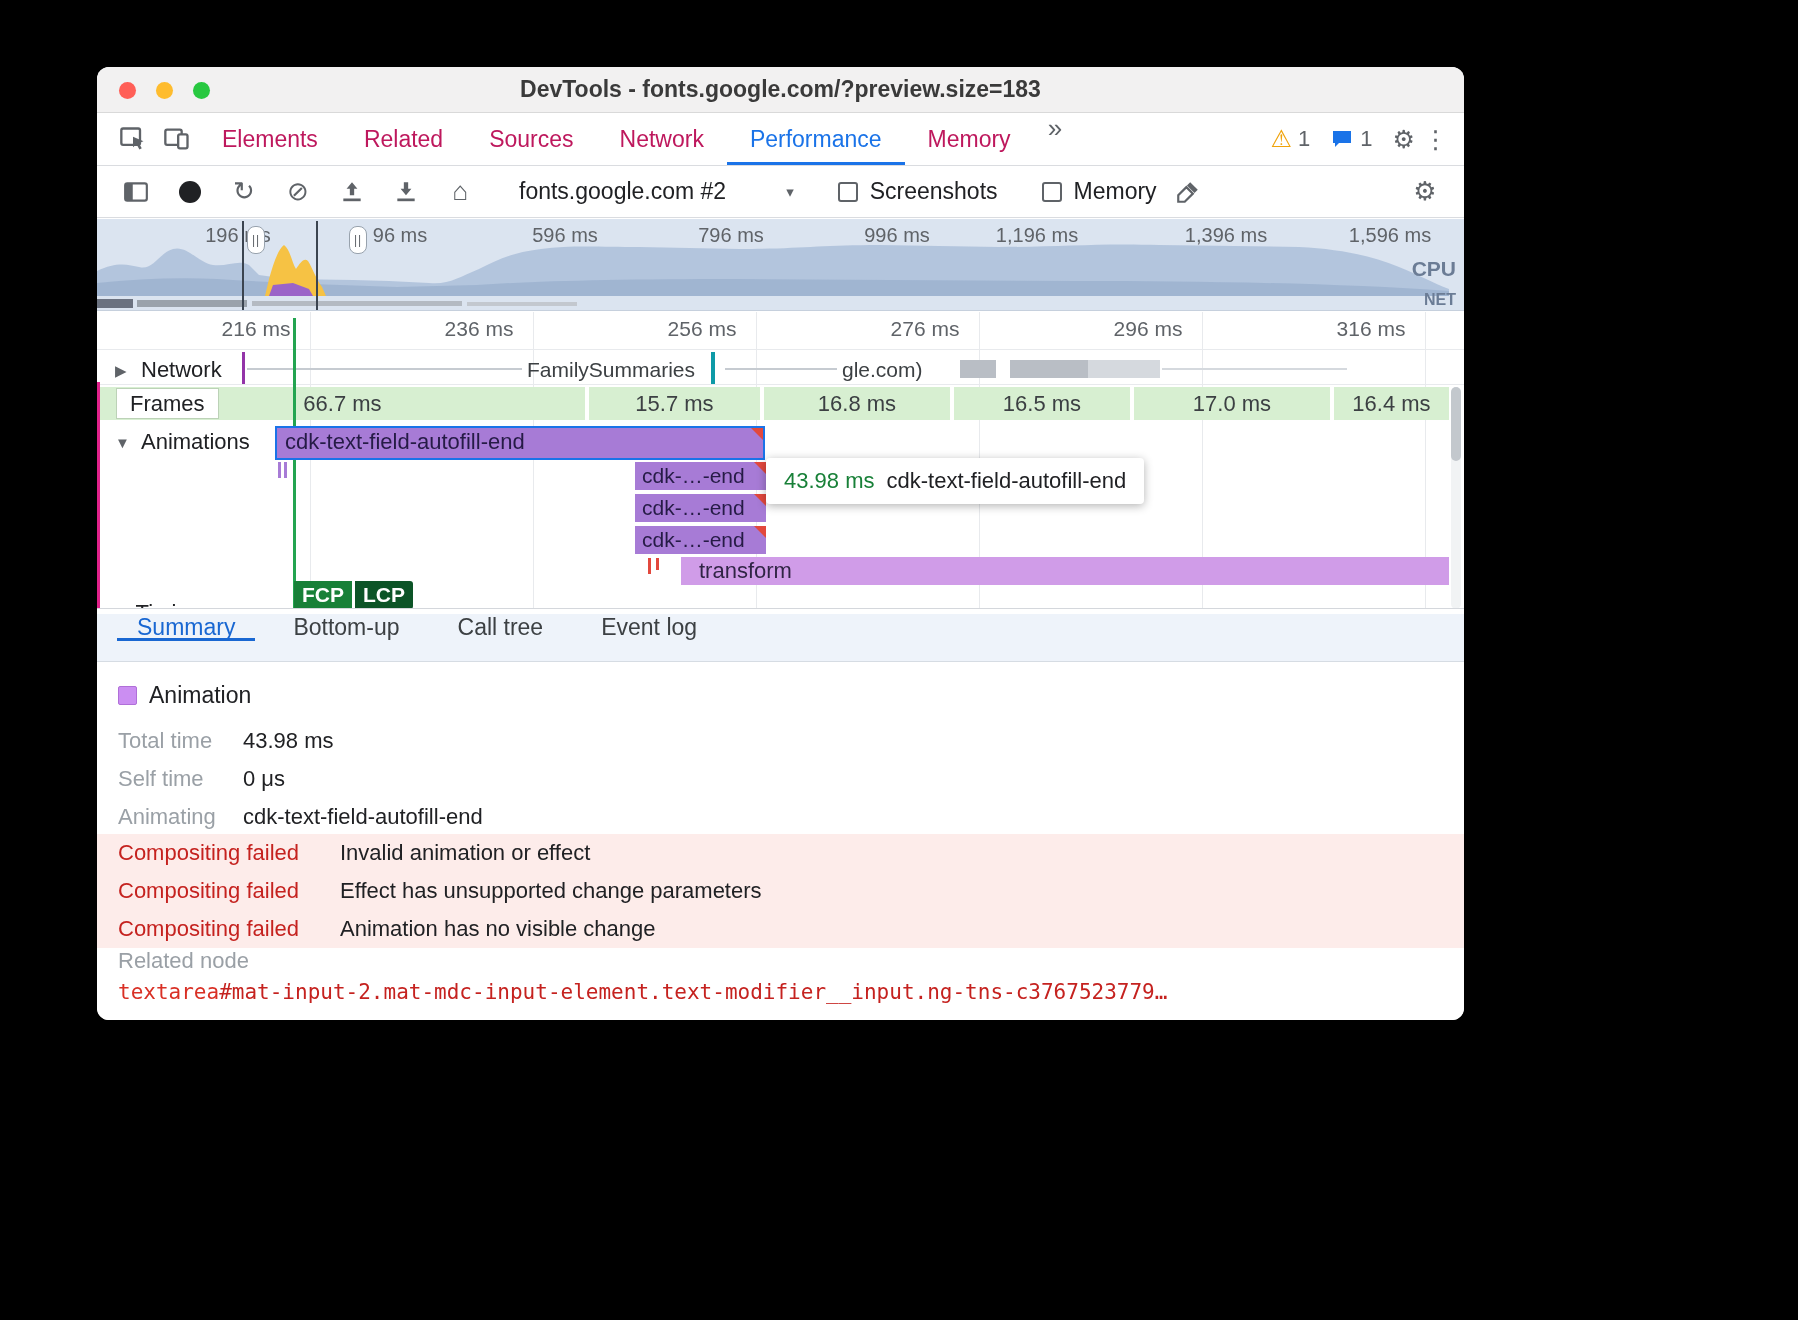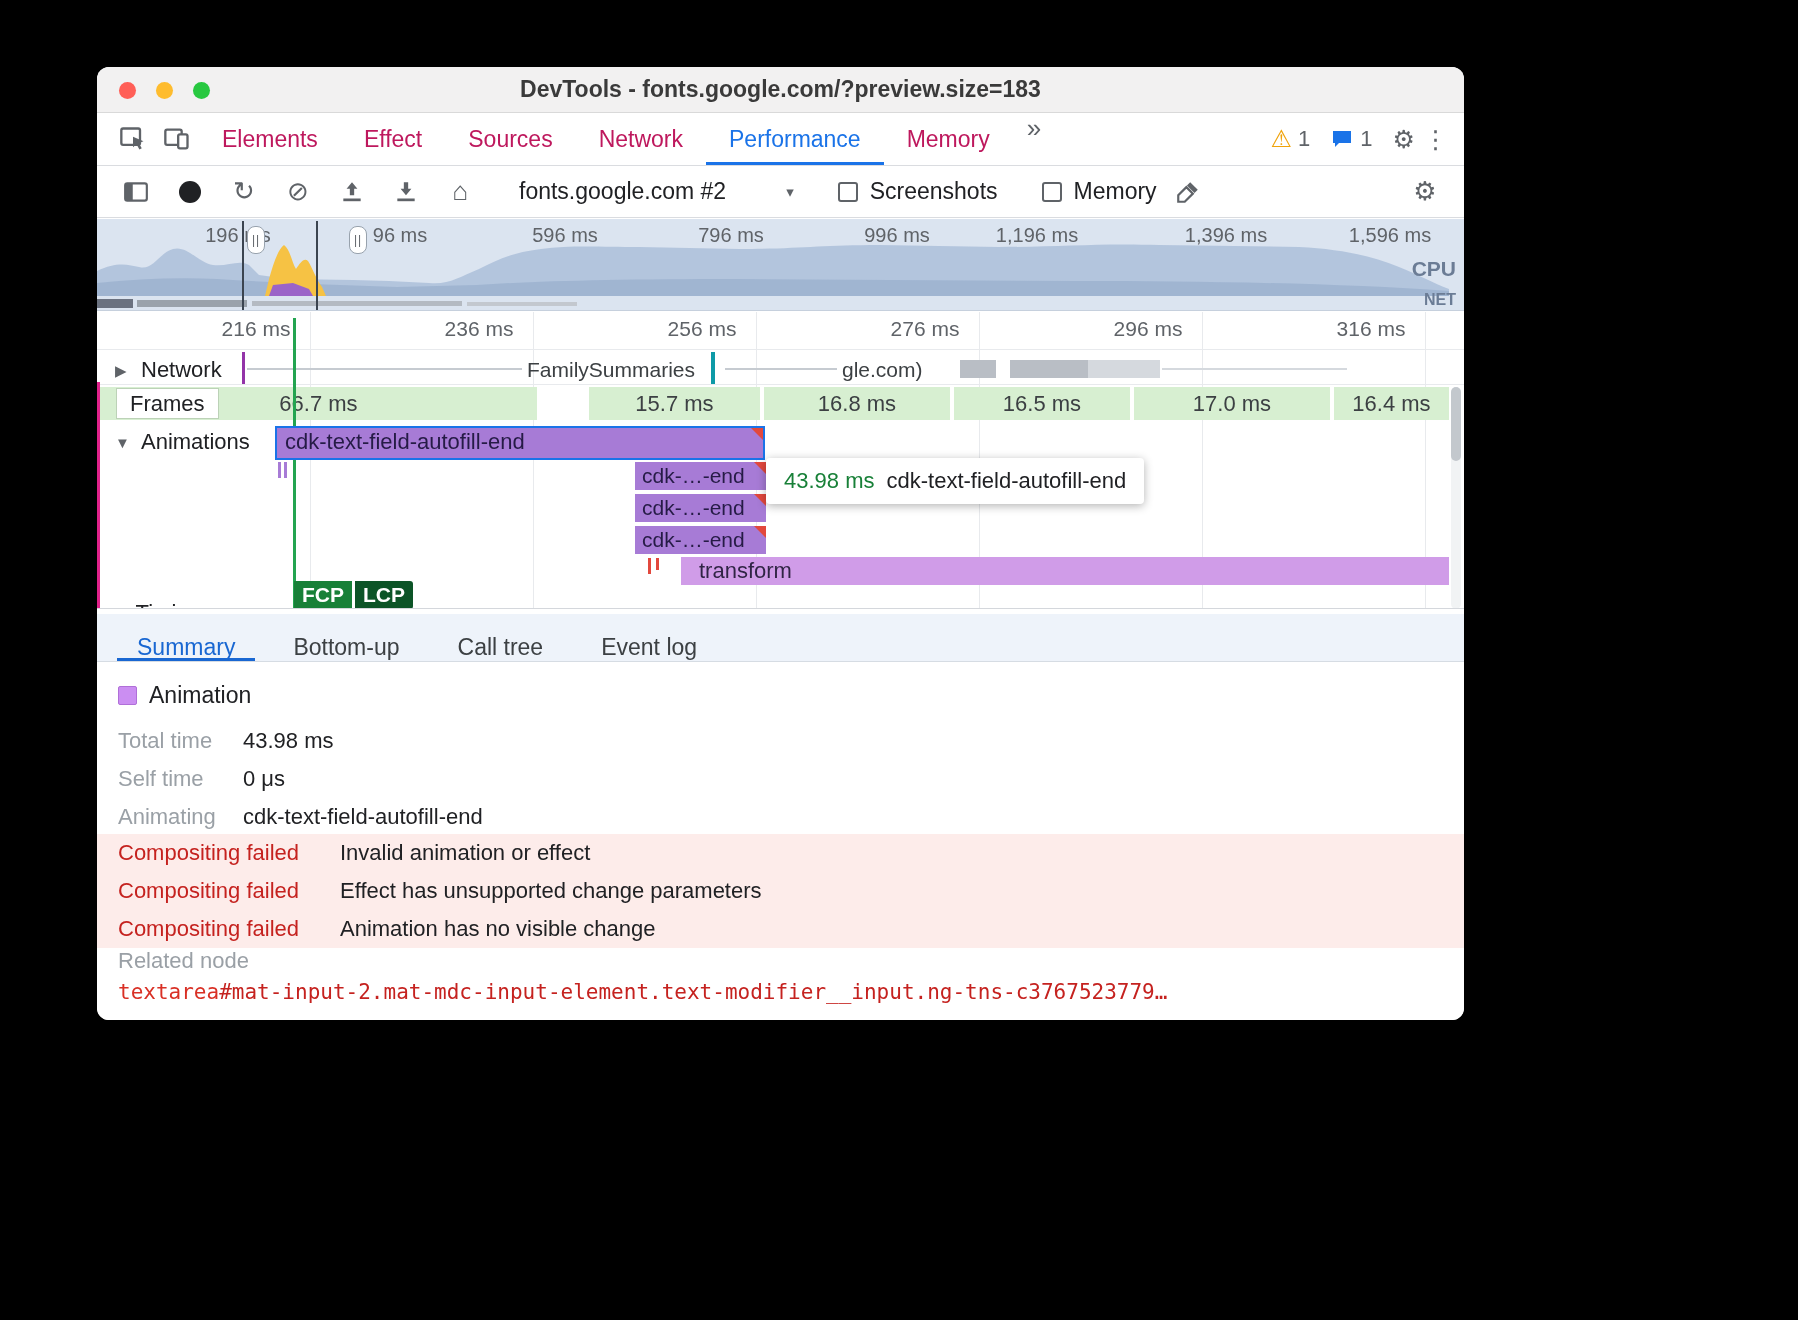--- a/index.html
+++ b/index.html
@@ -68,21 +68,21 @@
   .perf-badge { position:absolute; top:269px; width:58px; height:28px; line-height:28px; text-align:center; color:#fff; font-size:21px; font-weight:700; z-index:2; }
   .badge-fcp { left:197px; background:#188038; }
   .badge-lcp { left:258px; background:#0c5427; border-radius:0 3px 3px 0; }
   .timings-sliver { position:absolute; left:0; top:288px; width:400px; height:9px; overflow:hidden; }
   .timings-sliver .inner { font-size:22px; color:#202124; line-height:26px; padding-left:18px; }
   .magenta-strip { position:absolute; left:0; top:70px; width:3px; height:227px; background:#e0218a; }
   .vscroll { position:absolute; left:1354px; top:75px; width:10px; height:222px; background:#f1f3f4; border-radius:5px; }
   .vscroll .thumb { position:absolute; left:0; top:0; width:10px; height:74px; background:#c3c8cd; border-radius:5px; }
 
   
-  .btabs { position:absolute; left:0; top:547px; width:1367px; height:48px; background:#eef3fa; border-bottom:1px solid #d6dce3; display:flex; align-items:flex-end; padding-left:20px; }
+  .btabs { position:absolute; left:0; top:547px; width:1367px; height:48px; background:#eef3fa; border-bottom:1px solid #d6dce3; display:flex; align-items:flex-start; padding-left:20px; }
   .btab { display:flex; align-items:center; padding:0 20px; margin-right:18px; font-size:23px; color:#3c4043; }
   .btab.active { color:#1967d2; box-shadow:inset 0 -3px 0 #1967d2; }
 
   
   .summary { position:absolute; left:0; top:595px; width:1367px; height:358px; background:#fff; }
   .legend-row { position:absolute; left:21px; top:20px; display:flex; align-items:center; gap:12px; }
   .legend-swatch { width:19px; height:19px; background:#cb8ef2; border:1px solid #b06fd8; border-radius:2px; }
   .legend-text { font-size:23px; color:#202124; }
   .sum-row { position:absolute; left:0; width:100%; height:38px; line-height:38px; font-size:22px; }
   .sum-label { position:absolute; left:21px; color:#9aa0a6; }
@@ -116,21 +116,21 @@
           <path d="M12 10 L21 14 L17 15.5 L19.5 20 L17.5 21 L15 16.5 L12 19 Z" fill="#5f6368"></path>
         </svg>
     </span>
     <span class="tb-icon">
       <svg width="28" height="28" viewBox="0 0 24 24">
           <rect x="2" y="4" width="14" height="13" rx="1.5" fill="none" stroke="#5f6368" stroke-width="2"></rect>
           <rect x="13" y="8" width="8" height="12" rx="1.5" fill="#fff" stroke="#5f6368" stroke-width="2"></rect>
         </svg>
     </span>
     <span class="tab">Elements</span>
-    <span class="tab">Effect</span>
+    <span class="tab">Related</span>
     <span class="tab">Sources</span>
     <span class="tab">Network</span>
     <span class="tab active">Performance</span>
     <span class="tab">Memory</span>
     <span class="chevrons">»</span>
     <span class="tab-spacer"></span>
     <div class="tb-right">
       <span class="badge-group">
         <span class="warn-glyph">⚠</span>
         <span>1</span>
@@ -243,21 +243,21 @@
     <span class="req-text" style="left:430px; top:46px">FamilySummaries</span>
     <div class="tick-mark" style="left:614px; top:40px; width:4px; height:33px; background:#0e9aa7;"></div>
     <div class="req-line" style="left:628px; top:56px; width:112px"></div>
     <span class="req-text" style="left:745px; top:46px">gle.com)</span>
     <div class="req-block" style="left:863px; top:48px; width:36px"></div>
     <div class="req-block" style="left:913px; top:48px; width:78px"></div>
     <div class="req-block" style="left:991px; top:48px; width:72px; background:#d5d9de;"></div>
     <div class="req-line" style="left:1065px; top:56px; width:185px; background:#d5d9de;"></div>
     <div class="hair" style="top:72px"></div>
 
-    <div class="frame-seg" style="left:3px;    width:437px">66.7 ms</div>
+    <div class="frame-seg" style="left:3px;    width:485px">66.7 ms</div>
     <div class="frame-seg" style="left:492px;  width:171px">15.7 ms</div>
     <div class="frame-seg" style="left:667px;  width:186px">16.8 ms</div>
     <div class="frame-seg" style="left:857px;  width:176px">16.5 ms</div>
     <div class="frame-seg" style="left:1037px; width:196px">17.0 ms</div>
     <div class="frame-seg" style="left:1237px; width:115px">16.4 ms</div>
     <div class="frames-chip">Frames</div>
 
     <div class="fcp-line"></div>
     <div class="magenta-strip"></div>
 

